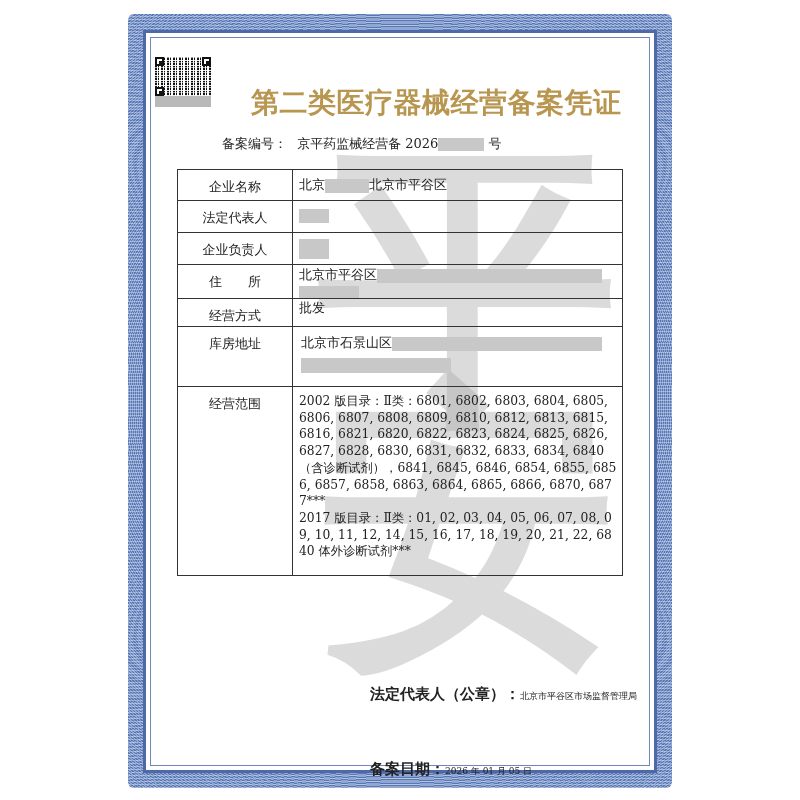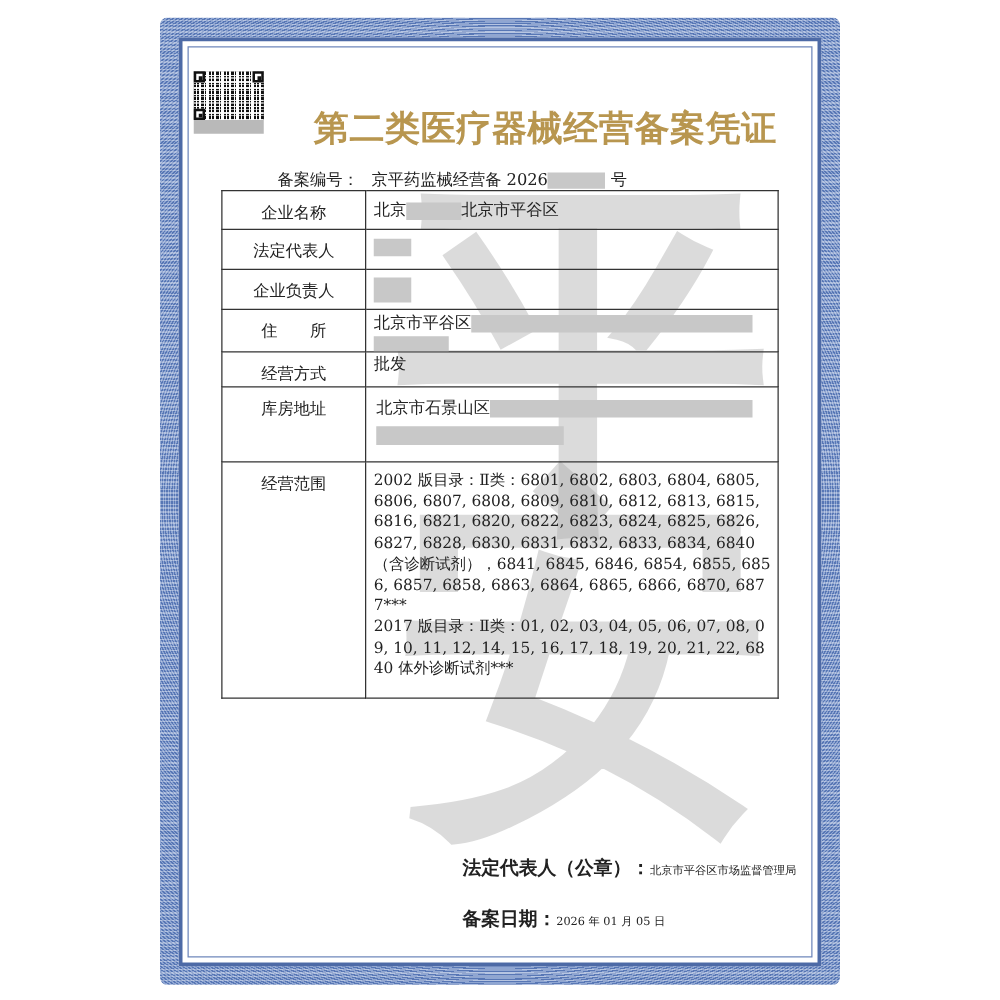--- a/index.html
+++ b/index.html
@@ -30,28 +30,28 @@
   .qr-finder { position:absolute; width:9px; height:9px; border:2px solid #111; background:#fff; box-sizing:border-box; }
   .qr-finder::after { content:""; position:absolute; left:2px; top:2px; width:3px; height:3px; background:#111; }
   .qr-bar { position:absolute; left:155px; top:96px; width:56px; height:11px; background:#b9b9b9; }
   .title { position:absolute; left:222px; top:84px; font-size:28px; color:#b8964f;
     letter-spacing:0.5px; font-family:"DejaVu Serif", serif; white-space:nowrap; font-weight:bold;margin-left:29px; }
   .record-no { position:absolute; left:222px; top:135px; font-size:13px; white-space:nowrap; }
   .record-no .lbl { margin-right:6px; }
   .mask { display:inline-block; background:#c8c8c8; vertical-align:middle; }
   .watermark { position:absolute; left:318px; top:165px; font-size:300px; line-height:240px;
     color:rgba(170,170,170,0.42); font-family:"DejaVu Serif", serif; font-weight:bold; width:200px; text-align:center; }
-  table.info { position:absolute; left:177px; top:152px; width:446px; border-collapse:collapse; font-size:13px; }
+  table.info { position:absolute; left:177px; top:169px; width:446px; border-collapse:collapse; font-size:13px; }
   table.info td { border:1.5px solid #333; vertical-align:top; padding:0; }
   td.k { width:114px; text-align:center; padding-top:8px !important; }
   td.v { padding:6px 4px 0 6px !important; }
   .scope { font-size:12.3px; line-height:16.7px; word-break:break-all; padding-top:4px !important; }
   .foot1 { position:absolute; left:370px; top:685px; font-size:15px; font-weight:bold; white-space:nowrap; }
   .foot1 .small { font-size:9px; font-weight:normal; }
-  .foot2 { position:absolute; left:370px; top:726px; font-size:15px; font-weight:bold; white-space:nowrap; }
+  .foot2 { position:absolute; left:370px; top:760px; font-size:15px; font-weight:bold; white-space:nowrap; }
   .foot2 .small { font-size:9px; font-weight:normal; }
   .blur-row { display:flex; margin-top:2px; }
 </style>
 </head>
 <body>
 
 <div class="outer-border"></div>
 <div class="frame1"></div>
 <div class="frame2"></div>
 

